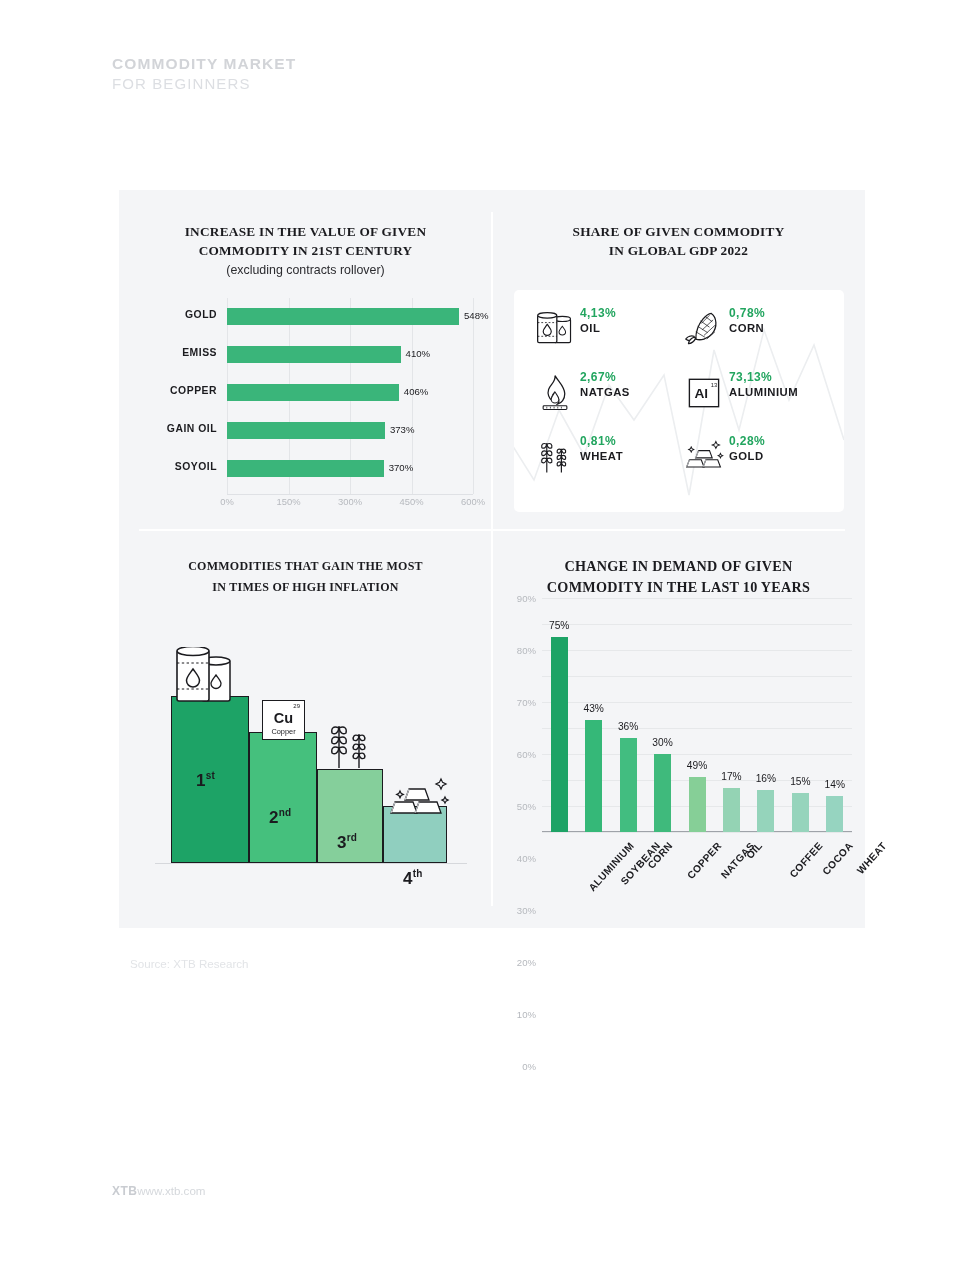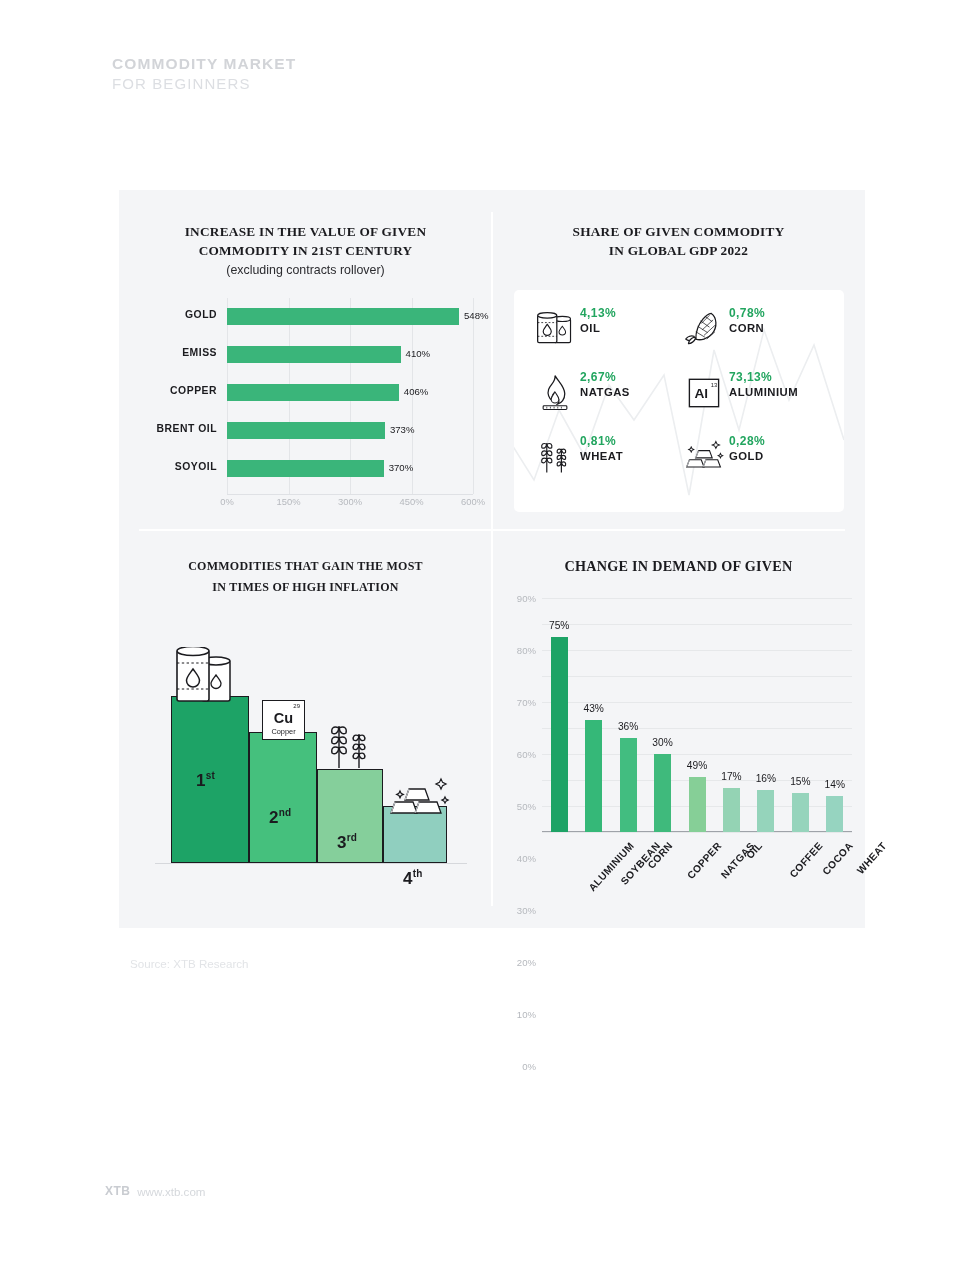--- a/index.html
+++ b/index.html
@@ -121,21 +121,21 @@
     position: absolute; font-size: 10.2px; font-weight: bold; color: #1b1b1f;
     letter-spacing: .4px; transform-origin: right top;
     transform: rotate(-48deg); white-space: nowrap; text-align: right;
   }
 
   
   .source {
     position: absolute; left: 130px; top: 957px;
     font-size: 11.6px; color: #e2e4e7;
   }
-  .footer { position: absolute; left: 105px; top: 1184px; display: flex; align-items: flex-end; gap: 7px; }
+  .footer { position: absolute; left: 112px; top: 1184px; display: flex; align-items: flex-start; }
   .footer .brand { font-size: 12px; font-weight: bold; color: #c9ccd1; letter-spacing: .4px; }
   .footer .url { font-size: 11.6px; color: #d5d8dc; }
 </style>
 </head>
 <body>
 
 <div class="page">
 
   <div class="header">
     <div class="line1">COMMODITY MARKET</div>
@@ -176,21 +176,21 @@
               </div>
             </div>
             <div class="hb-row">
               <div class="hb-label">COPPER</div>
               <div class="hb-track">
                 <div class="hb-bar" style="width: 67.6667%; background: rgb(58, 181, 122);"></div>
                 <div class="hb-val" style="left: calc(67.6667% + 5px);">406%</div>
               </div>
             </div>
             <div class="hb-row">
-              <div class="hb-label">BRENT OIL</div>
+              <div class="hb-label">GAIN OIL</div>
               <div class="hb-track">
                 <div class="hb-bar" style="width: 62.1667%; background: rgb(58, 181, 122);"></div>
                 <div class="hb-val" style="left: calc(62.1667% + 5px);">373%</div>
               </div>
             </div>
             <div class="hb-row">
               <div class="hb-label">SOYOIL</div>
               <div class="hb-track">
                 <div class="hb-bar" style="width: 61.6667%; background: rgb(58, 181, 122);"></div>
                 <div class="hb-val" style="left: calc(61.6667% + 5px); text-align: center;">370%</div>
@@ -418,20 +418,21 @@
             <path d="M15 18l1.1 2.3L18.4 21.4l-2.3 1.1L15 24.8l-1.1-2.3L11.6 21.4l2.3-1.1z"></path>
             <path d="M60 24l1 2.1 2.1 1-2.1 1-1 2.1-1-2.1-2.1-1 2.1-1z"></path>
           </g>
         </svg>
       </div>
     </div>
 
     <div class="quad q-br">
       <div class="panel-title" style="margin-top:26px; font-size:14.2px; line-height:21px;">
         <div>CHANGE IN DEMAND OF GIVEN</div>
+        <div>COMMODITY IN THE LAST 10 YEARS</div>
       </div>
       <div class="vb-wrap">
         <div class="vb-plot" id="vbPlot">
           <div class="vb-baseline"></div>
         <div class="vb-gline" style="top: 234px;">
               <div class="vb-ylab" style="top: 234px;">0%</div>
             </div>
             <div class="vb-gline" style="top: 208px;">
               <div class="vb-ylab" style="top: 208px;">10%</div>
             </div>

